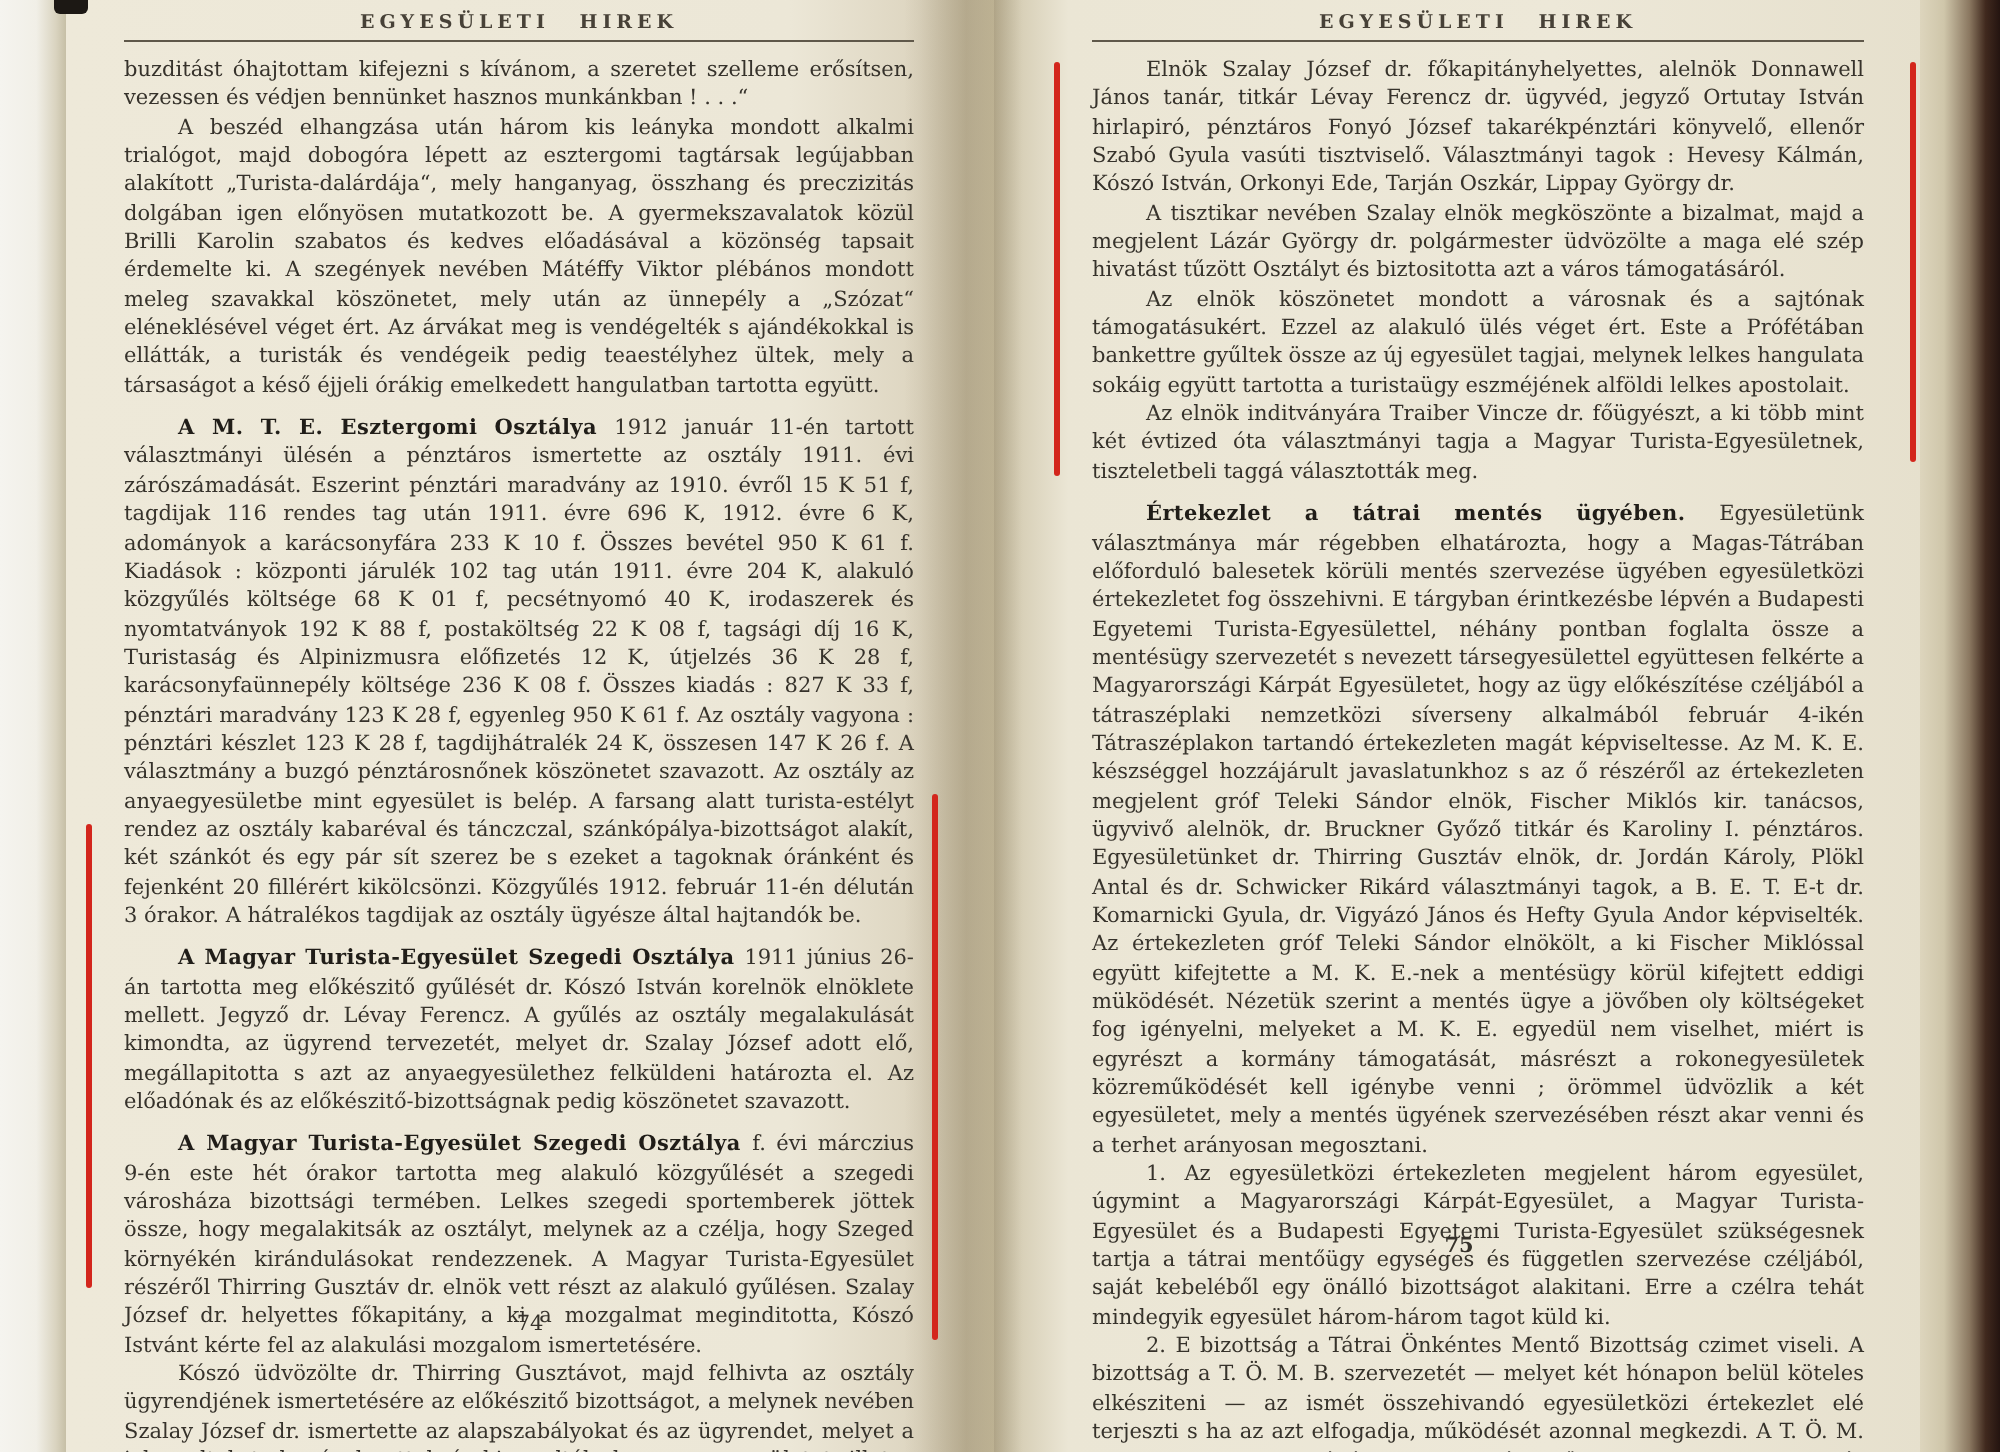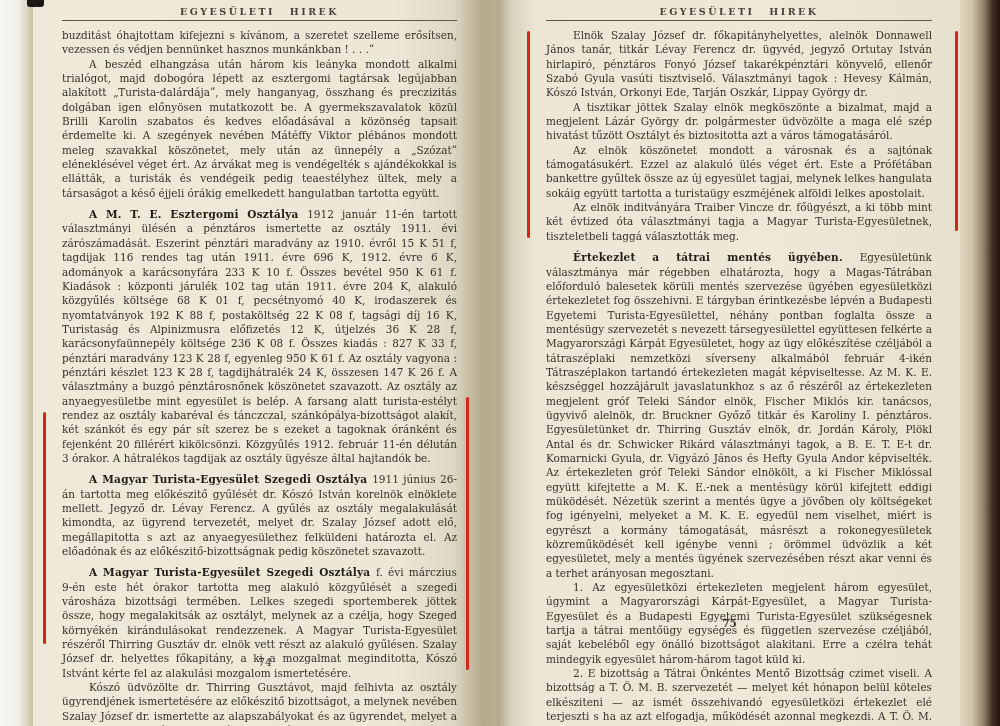--- a/index.html
+++ b/index.html
@@ -67,21 +67,21 @@
     </div>
     <div class="page-number">74</div>
   </div>
 
   <div class="page right">
     <div class="col">
       <div class="pg-header">EGYESÜLETI HIREK</div>
       <hr class="pg-rule">
       <div class="body-text">
           <p>Elnök Szalay József dr. főkapitányhelyettes, alelnök Donnawell János tanár, titkár Lévay Ferencz dr. ügyvéd, jegyző Ortutay István hirlapiró, pénztáros Fonyó József takarékpénztári könyvelő, ellenőr Szabó Gyula vasúti tisztviselő. Választmányi tagok : Hevesy Kálmán, Kószó István, Orkonyi Ede, Tarján Oszkár, Lippay György dr.</p>
-          <p>A tisztikar jöttek Szalay elnök megköszönte a bizalmat, majd a megjelent Lázár György dr. polgármester üdvözölte a maga elé szép hivatást tűzött Osztályt és biztositotta azt a város támogatásáról.</p>
+          <p>A tisztikar nevében Szalay elnök megköszönte a bizalmat, majd a megjelent Lázár György dr. polgármester üdvözölte a maga elé szép hivatást tűzött Osztályt és biztositotta azt a város támogatásáról.</p>
           <p>Az elnök köszönetet mondott a városnak és a sajtónak támogatásukért. Ezzel az alakuló ülés véget ért. Este a Prófétában bankettre gyűltek össze az új egyesület tagjai, melynek lelkes hangulata sokáig együtt tartotta a turistaügy eszméjének alföldi lelkes apostolait.</p>
           <p>Az elnök inditványára Traiber Vincze dr. főügyészt, a ki több mint két évtized óta választmányi tagja a Magyar Turista-Egyesületnek, tiszteletbeli taggá választották meg.</p>
           <p class="space-before"><b class="lead">Értekezlet a tátrai mentés ügyében. </b>Egyesületünk választmánya már régebben elhatározta, hogy a Magas-Tátrában előforduló balesetek körüli mentés szervezése ügyében egyesületközi értekezletet fog összehivni. E tárgyban érintkezésbe lépvén a Budapesti Egyetemi Turista-Egyesülettel, néhány pontban foglalta össze a mentésügy szervezetét s nevezett társegyesülettel együttesen felkérte a Magyarországi Kárpát Egyesületet, hogy az ügy előkészítése czéljából a tátraszéplaki nemzetközi síverseny alkalmából február 4-ikén Tátraszéplakon tartandó értekezleten magát képviseltesse. Az M. K. E. készséggel hozzájárult javaslatunkhoz s az ő részéről az értekezleten megjelent gróf Teleki Sándor elnök, Fischer Miklós kir. tanácsos, ügyvivő alelnök, dr. Bruckner Győző titkár és Karoliny I. pénztáros. Egyesületünket dr. Thirring Gusztáv elnök, dr. Jordán Károly, Plökl Antal és dr. Schwicker Rikárd választmányi tagok, a B. E. T. E-t dr. Komarnicki Gyula, dr. Vigyázó János és Hefty Gyula Andor képviselték. Az értekezleten gróf Teleki Sándor elnökölt, a ki Fischer Miklóssal együtt kifejtette a M. K. E.-nek a mentésügy körül kifejtett eddigi müködését. Nézetük szerint a mentés ügye a jövőben oly költségeket fog igényelni, melyeket a M. K. E. egyedül nem viselhet, miért is egyrészt a kormány támogatását, másrészt a rokonegyesületek közreműködését kell igénybe venni ; örömmel üdvözlik a két egyesületet, mely a mentés ügyének szervezésében részt akar venni és a terhet arányosan megosztani.</p>
           <p>1. Az egyesületközi értekezleten megjelent három egyesület, úgymint a Magyarországi Kárpát-Egyesület, a Magyar Turista-Egyesület és a Budapesti Egyetemi Turista-Egyesület szükségesnek tartja a tátrai mentőügy egységes és független szervezése czéljából, saját kebeléből egy önálló bizottságot alakitani. Erre a czélra tehát mindegyik egyesület három-három tagot küld ki.</p>
           <p>2. E bizottság a Tátrai Önkéntes Mentő Bizottság czimet viseli. A bizottság a T. Ö. M. B. szervezetét — melyet két hónapon belül köteles elkésziteni — az ismét összehivandó egyesületközi értekezlet elé terjeszti s ha az azt elfogadja, működését azonnal megkezdi. A T. Ö. M. B. teljes függetlenségét a kezdeményező egyesületek egyszer és mindenkorra elismerik.</p>
         </div>
     </div>
     <div class="page-number">75</div>
   </div>
 

